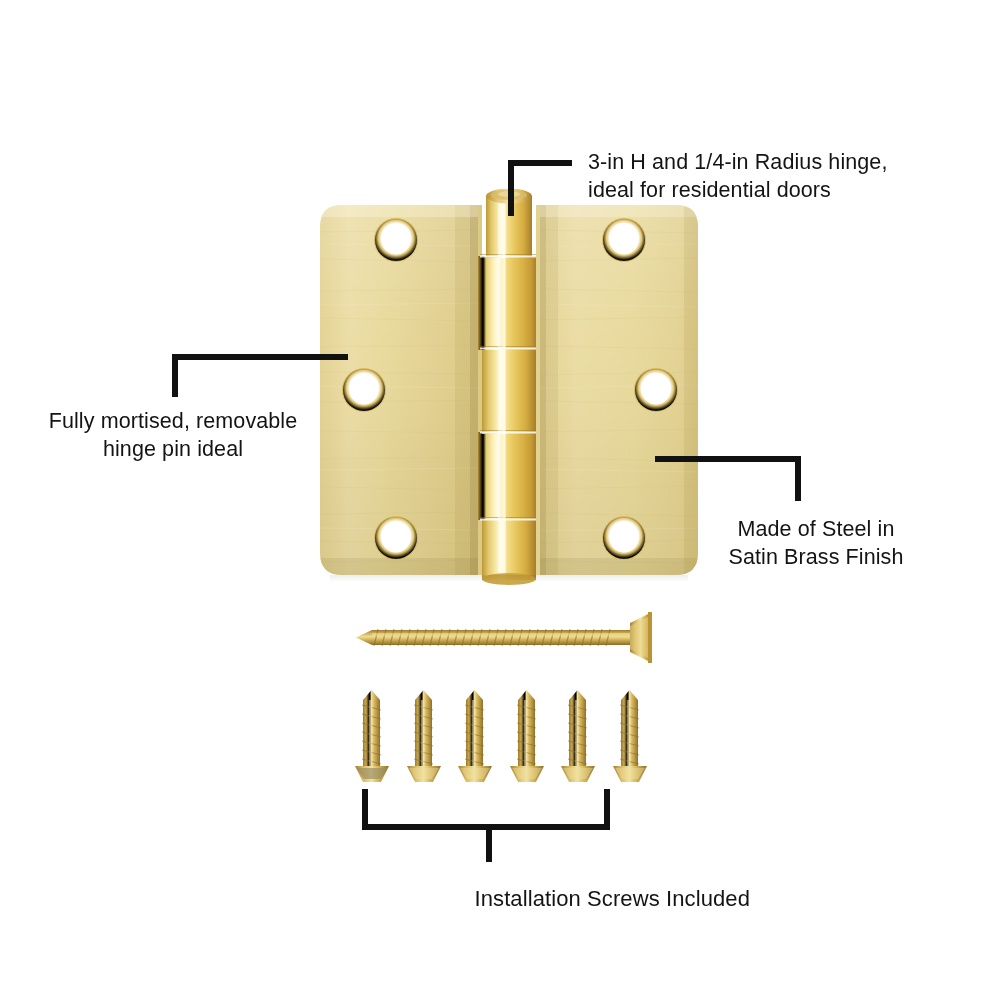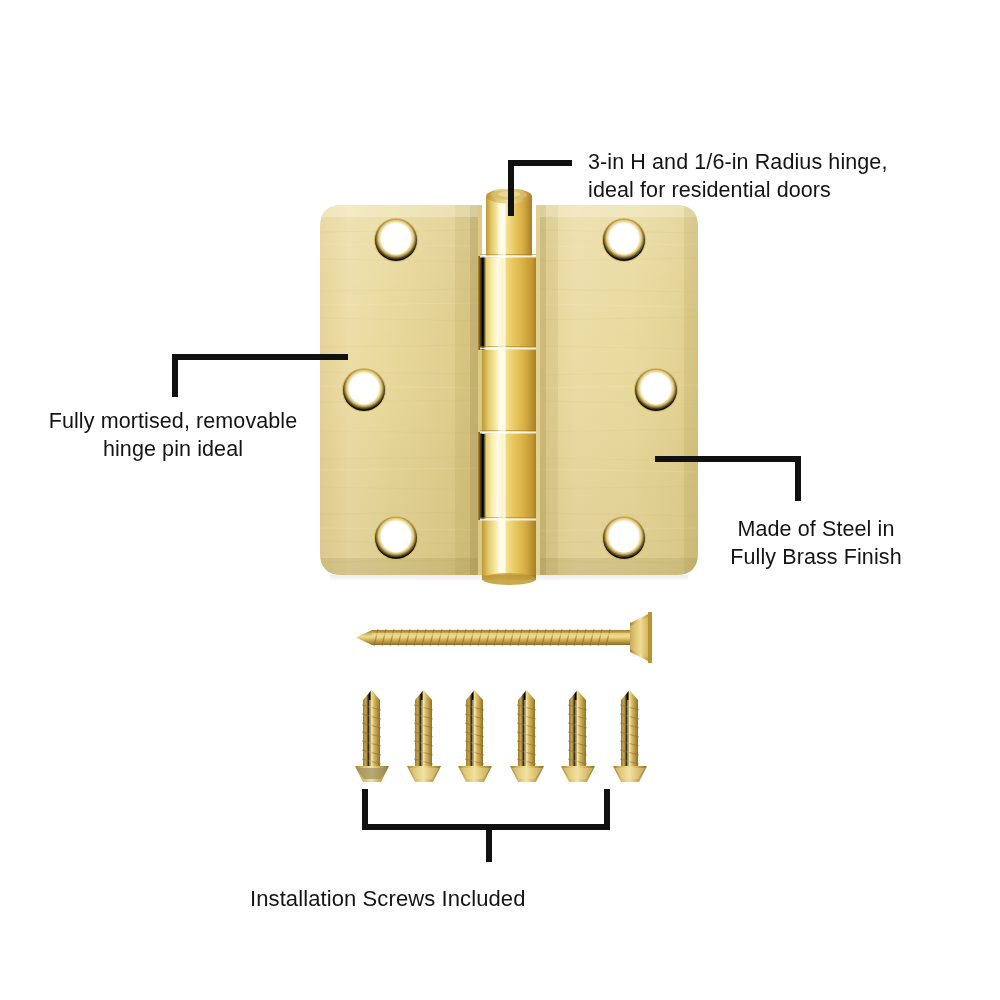--- a/index.html
+++ b/index.html
@@ -51,21 +51,21 @@
   }
   #callout-right {
     left: 706px;
     top: 515px;
     text-align: center;
     width: 220px;
   }
   #callout-bottom {
     left: 250px;
     top: 885px;
-    text-align: left;
+    text-align: right;
     width: 500px;
     font-size: 22px;
   }
 </style>
 </head>
 <body>
 
 <div id="stage">
 
   <svg id="art" viewBox="0 0 1000 1000" xmlns="http://www.w3.org/2000/svg">
@@ -486,24 +486,24 @@
         <path d="M655,459 L798,459 L798,501"></path>
       </g>
 
       <g>
         <path d="M365,789 L365,827 L607,827 L607,789"></path>
         <path d="M489,827 L489,862"></path>
       </g>
     </g>
   </svg>
 
-  <div class="callout" id="callout-top-right">3-in H and 1/6-in Radius hinge,
+  <div class="callout" id="callout-top-right">3-in H and 1/4-in Radius hinge,
 ideal for residential doors</div>
 
   <div class="callout" id="callout-left">Fully mortised, removable
 hinge pin ideal</div>
 
   <div class="callout" id="callout-right">Made of Steel in
-Fully Brass Finish</div>
+Satin Brass Finish</div>
 
   <div class="callout" id="callout-bottom">Installation Screws Included</div>
 
 </div>
 
 </body></html>

